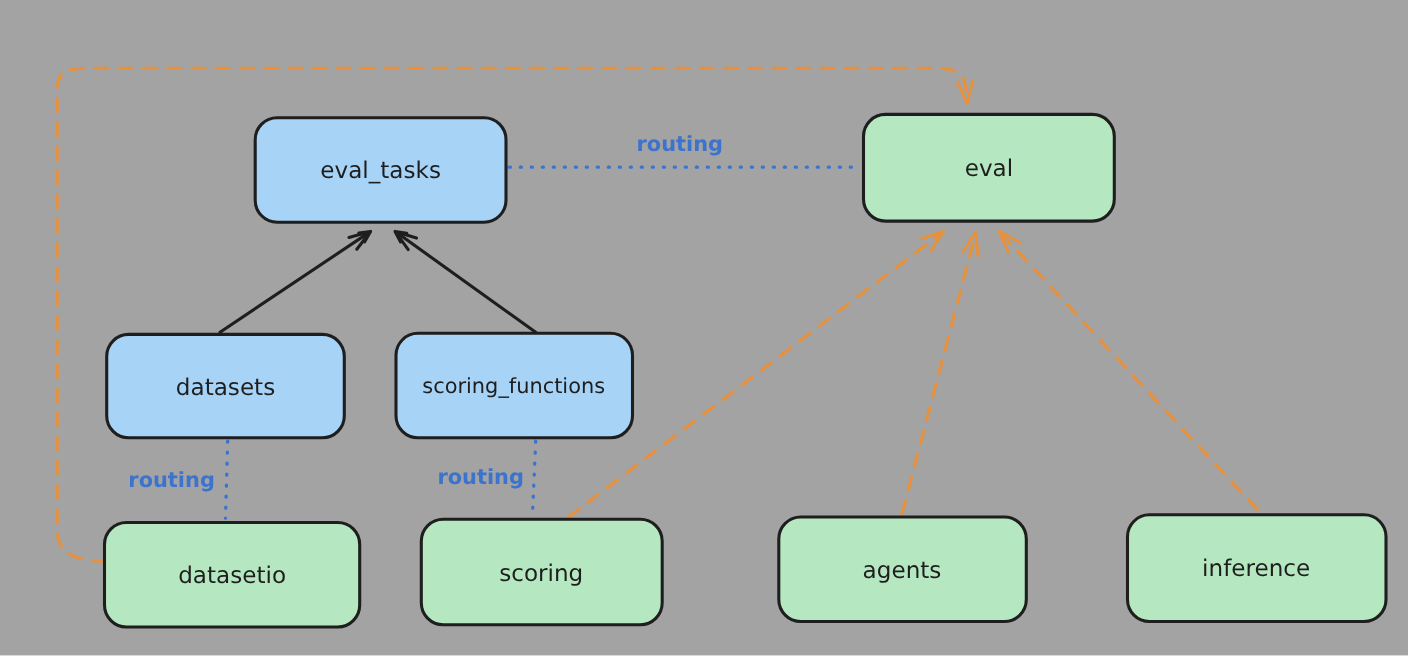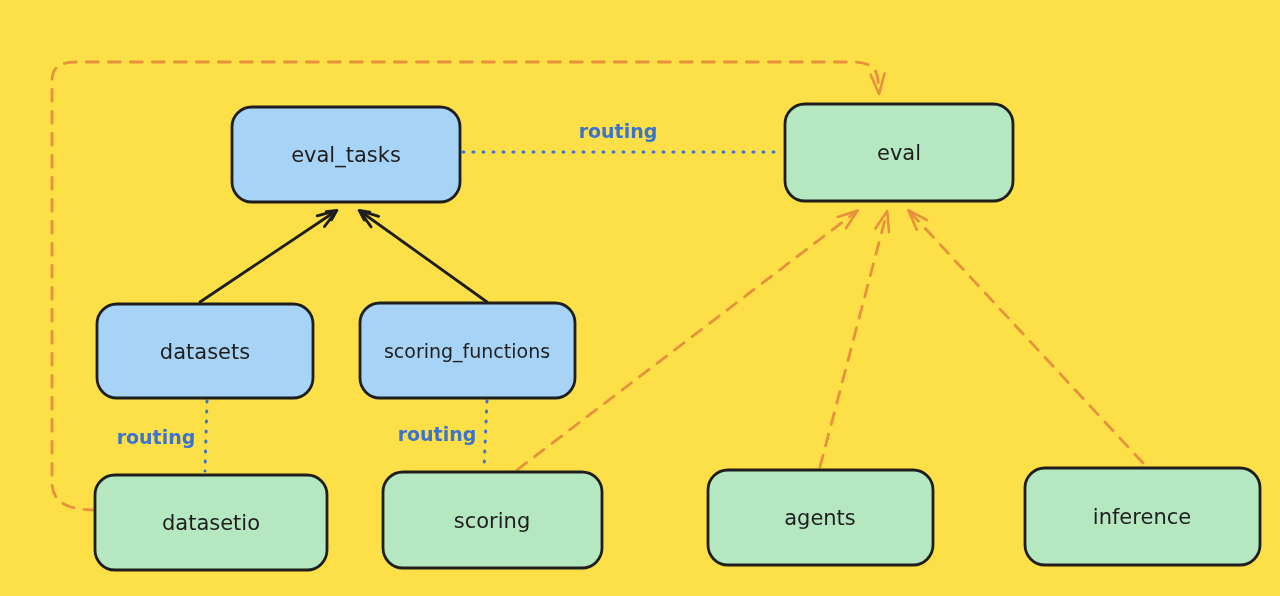--- a/index.html
+++ b/index.html
@@ -1,20 +1,20 @@
 <!DOCTYPE html>
 <html><head>
 <meta charset="utf-8">
 <style>
   html, body { margin: 0; padding: 0; background: #ffffff; }
   .stage {
     position: relative;
     width: 1280px;
     height: 596px;
-    background: #fde047;
+    background: #a3a3a3;
     overflow: hidden;
     font-family: "DejaVu Sans", sans-serif;
   }
   svg { display: block; }
   .node-rect {
     stroke-width: 2.8;
   }
   .node-label {
     font-family: "DejaVu Sans", sans-serif;
     font-size: 21px;

